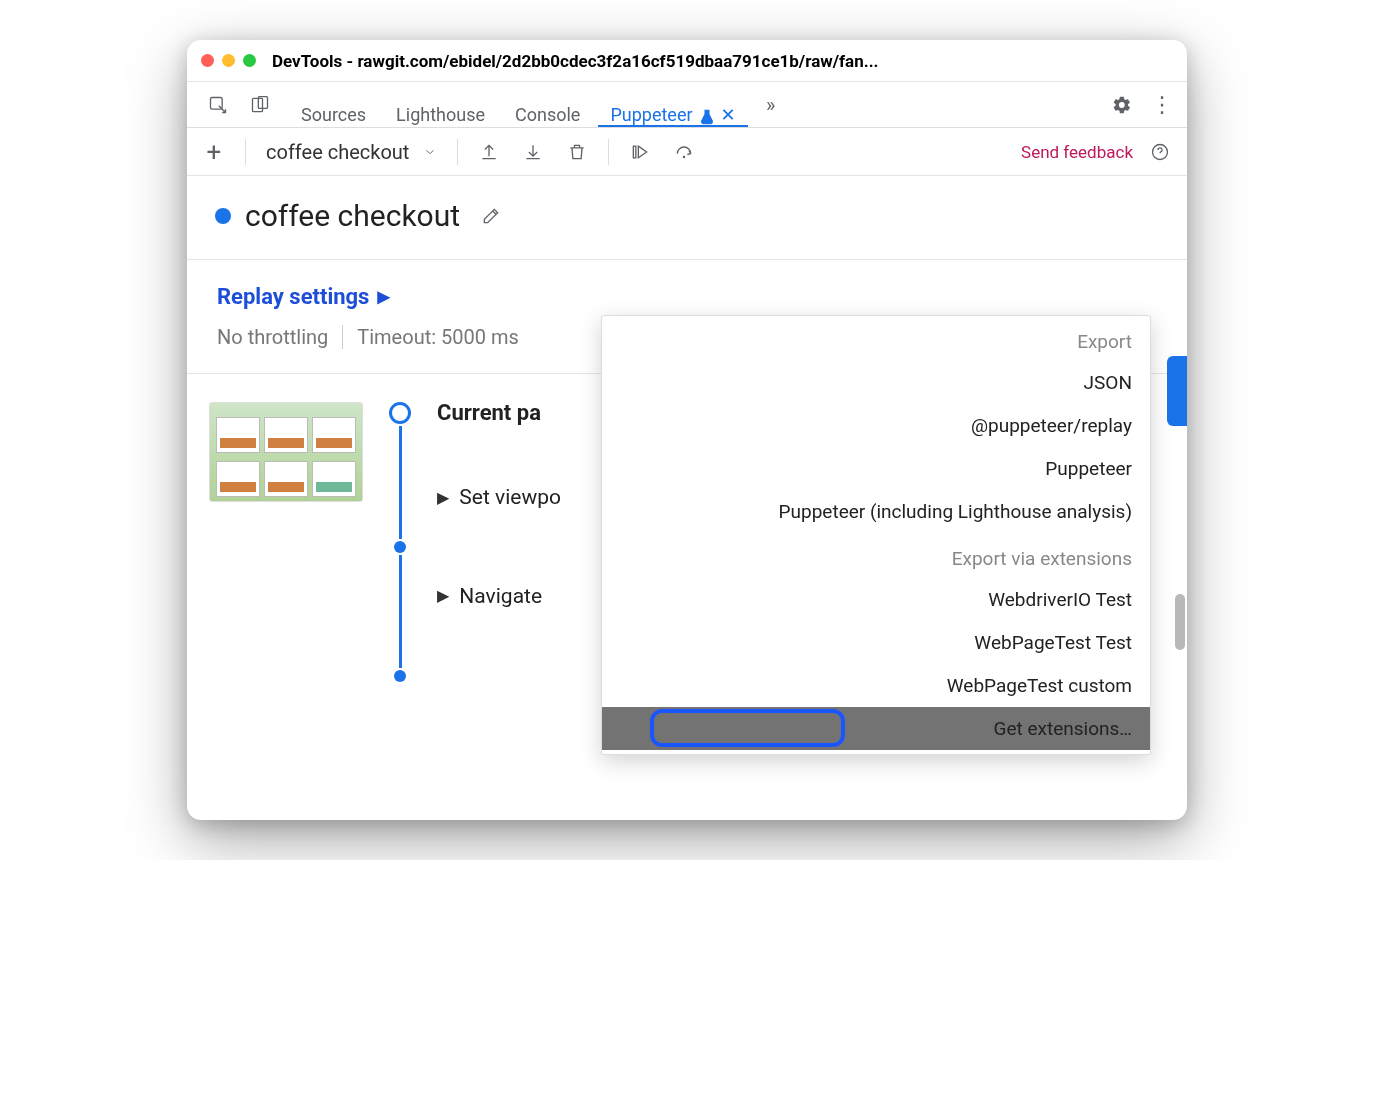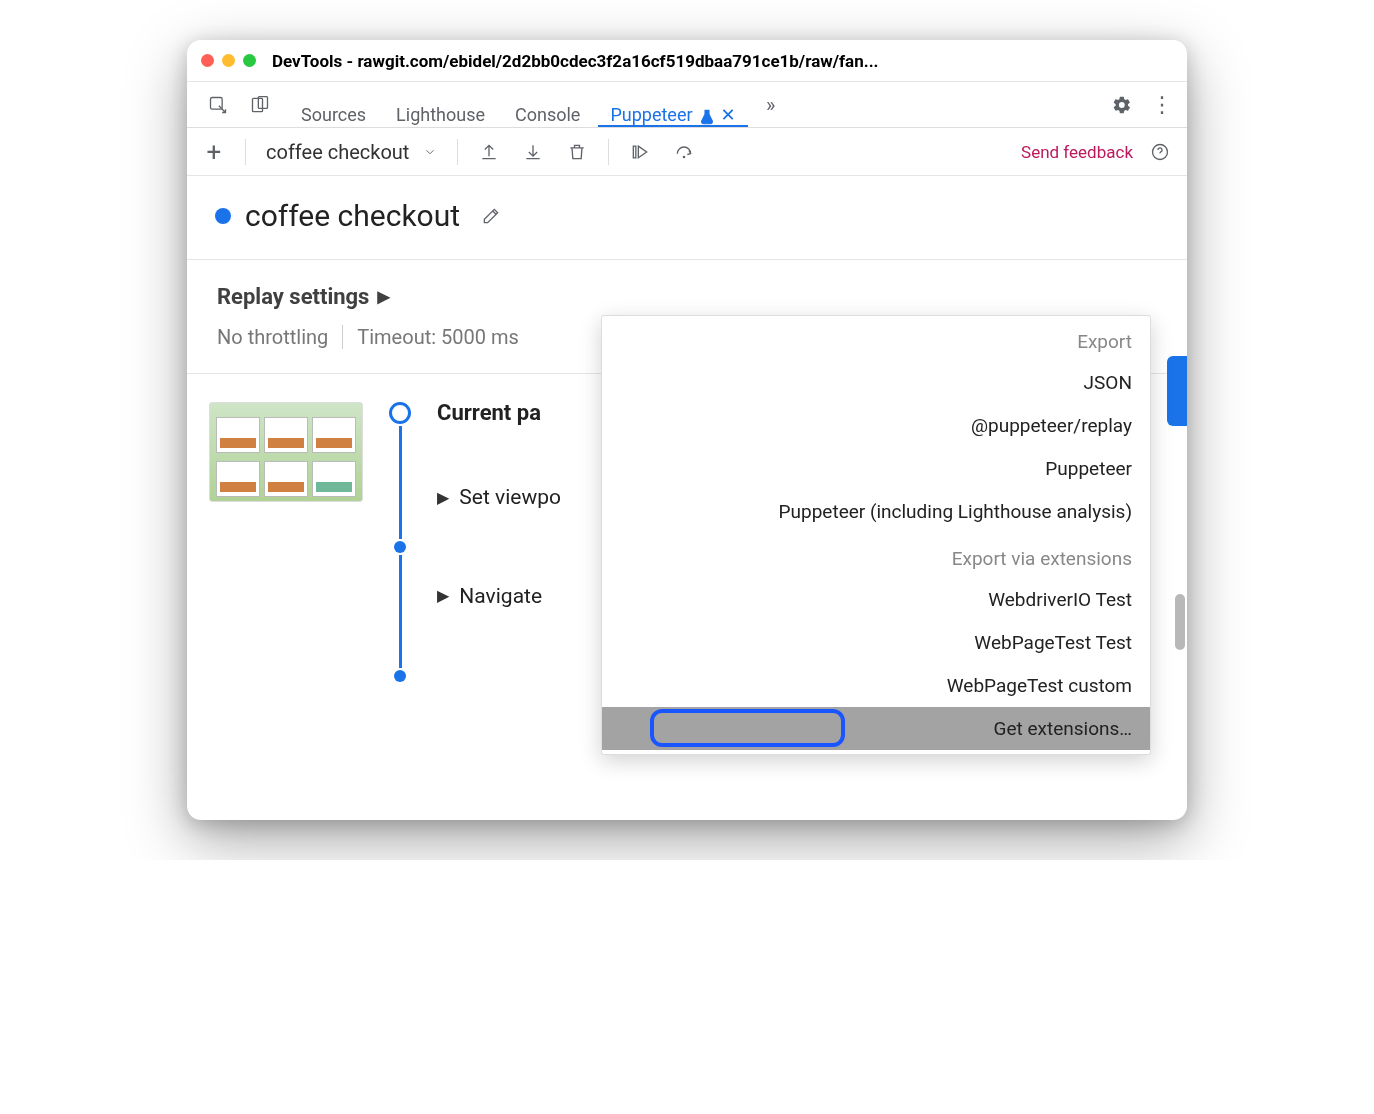--- a/index.html
+++ b/index.html
@@ -94,21 +94,21 @@
     padding: 22px 28px 26px 28px;
     border-bottom: 1px solid #e5e5e5;
   }
   .rec-dot { width:16px; height:16px; border-radius:50%; background:#1a73e8; }
   .rec-title { font-size:30px; font-weight:400; color:#222; }
   .replay-block {
     padding: 24px 30px;
     border-bottom: 1px solid #e5e5e5;
   }
   .replay-head {
-    font-size:22px; font-weight:700; color:#404040;
+    font-size:22px; font-weight:700; color:#1d4ed8;
     display:flex; align-items:center; gap:8px;
   }
   .replay-sub { margin-top:16px; font-size:20px; color:#777; display:flex; gap:14px; align-items:center; }
   .replay-sub .vsep { width:1px; height:24px; background:#ccc; }
   
   .steps-area {
     padding: 28px 22px;
     display:flex;
     gap:22px;
     position:relative;
@@ -148,21 +148,21 @@
     font-size:19px;
     text-align:right;
   }
   .dropdown .group-label {
     color:#888; padding:14px 18px 8px 18px; font-size:19px;
   }
   .dropdown .item {
     padding:10px 18px 10px 54px; color:#222; cursor:pointer;
   }
   .dropdown .item.highlight {
-    background:#a3a3a3;
+    background:#737373;
     position:relative;
   }
   .dropdown .item.highlight .ring {
     position:absolute; left:48px; top:2px; height:38px; width:195px;
     border:4px solid #1a56ff; border-radius:12px; pointer-events:none;
   }
   .record-chip {
     position:absolute; right:0; top:180px;
     width:20px; height:70px;
     background:#1a73e8;

